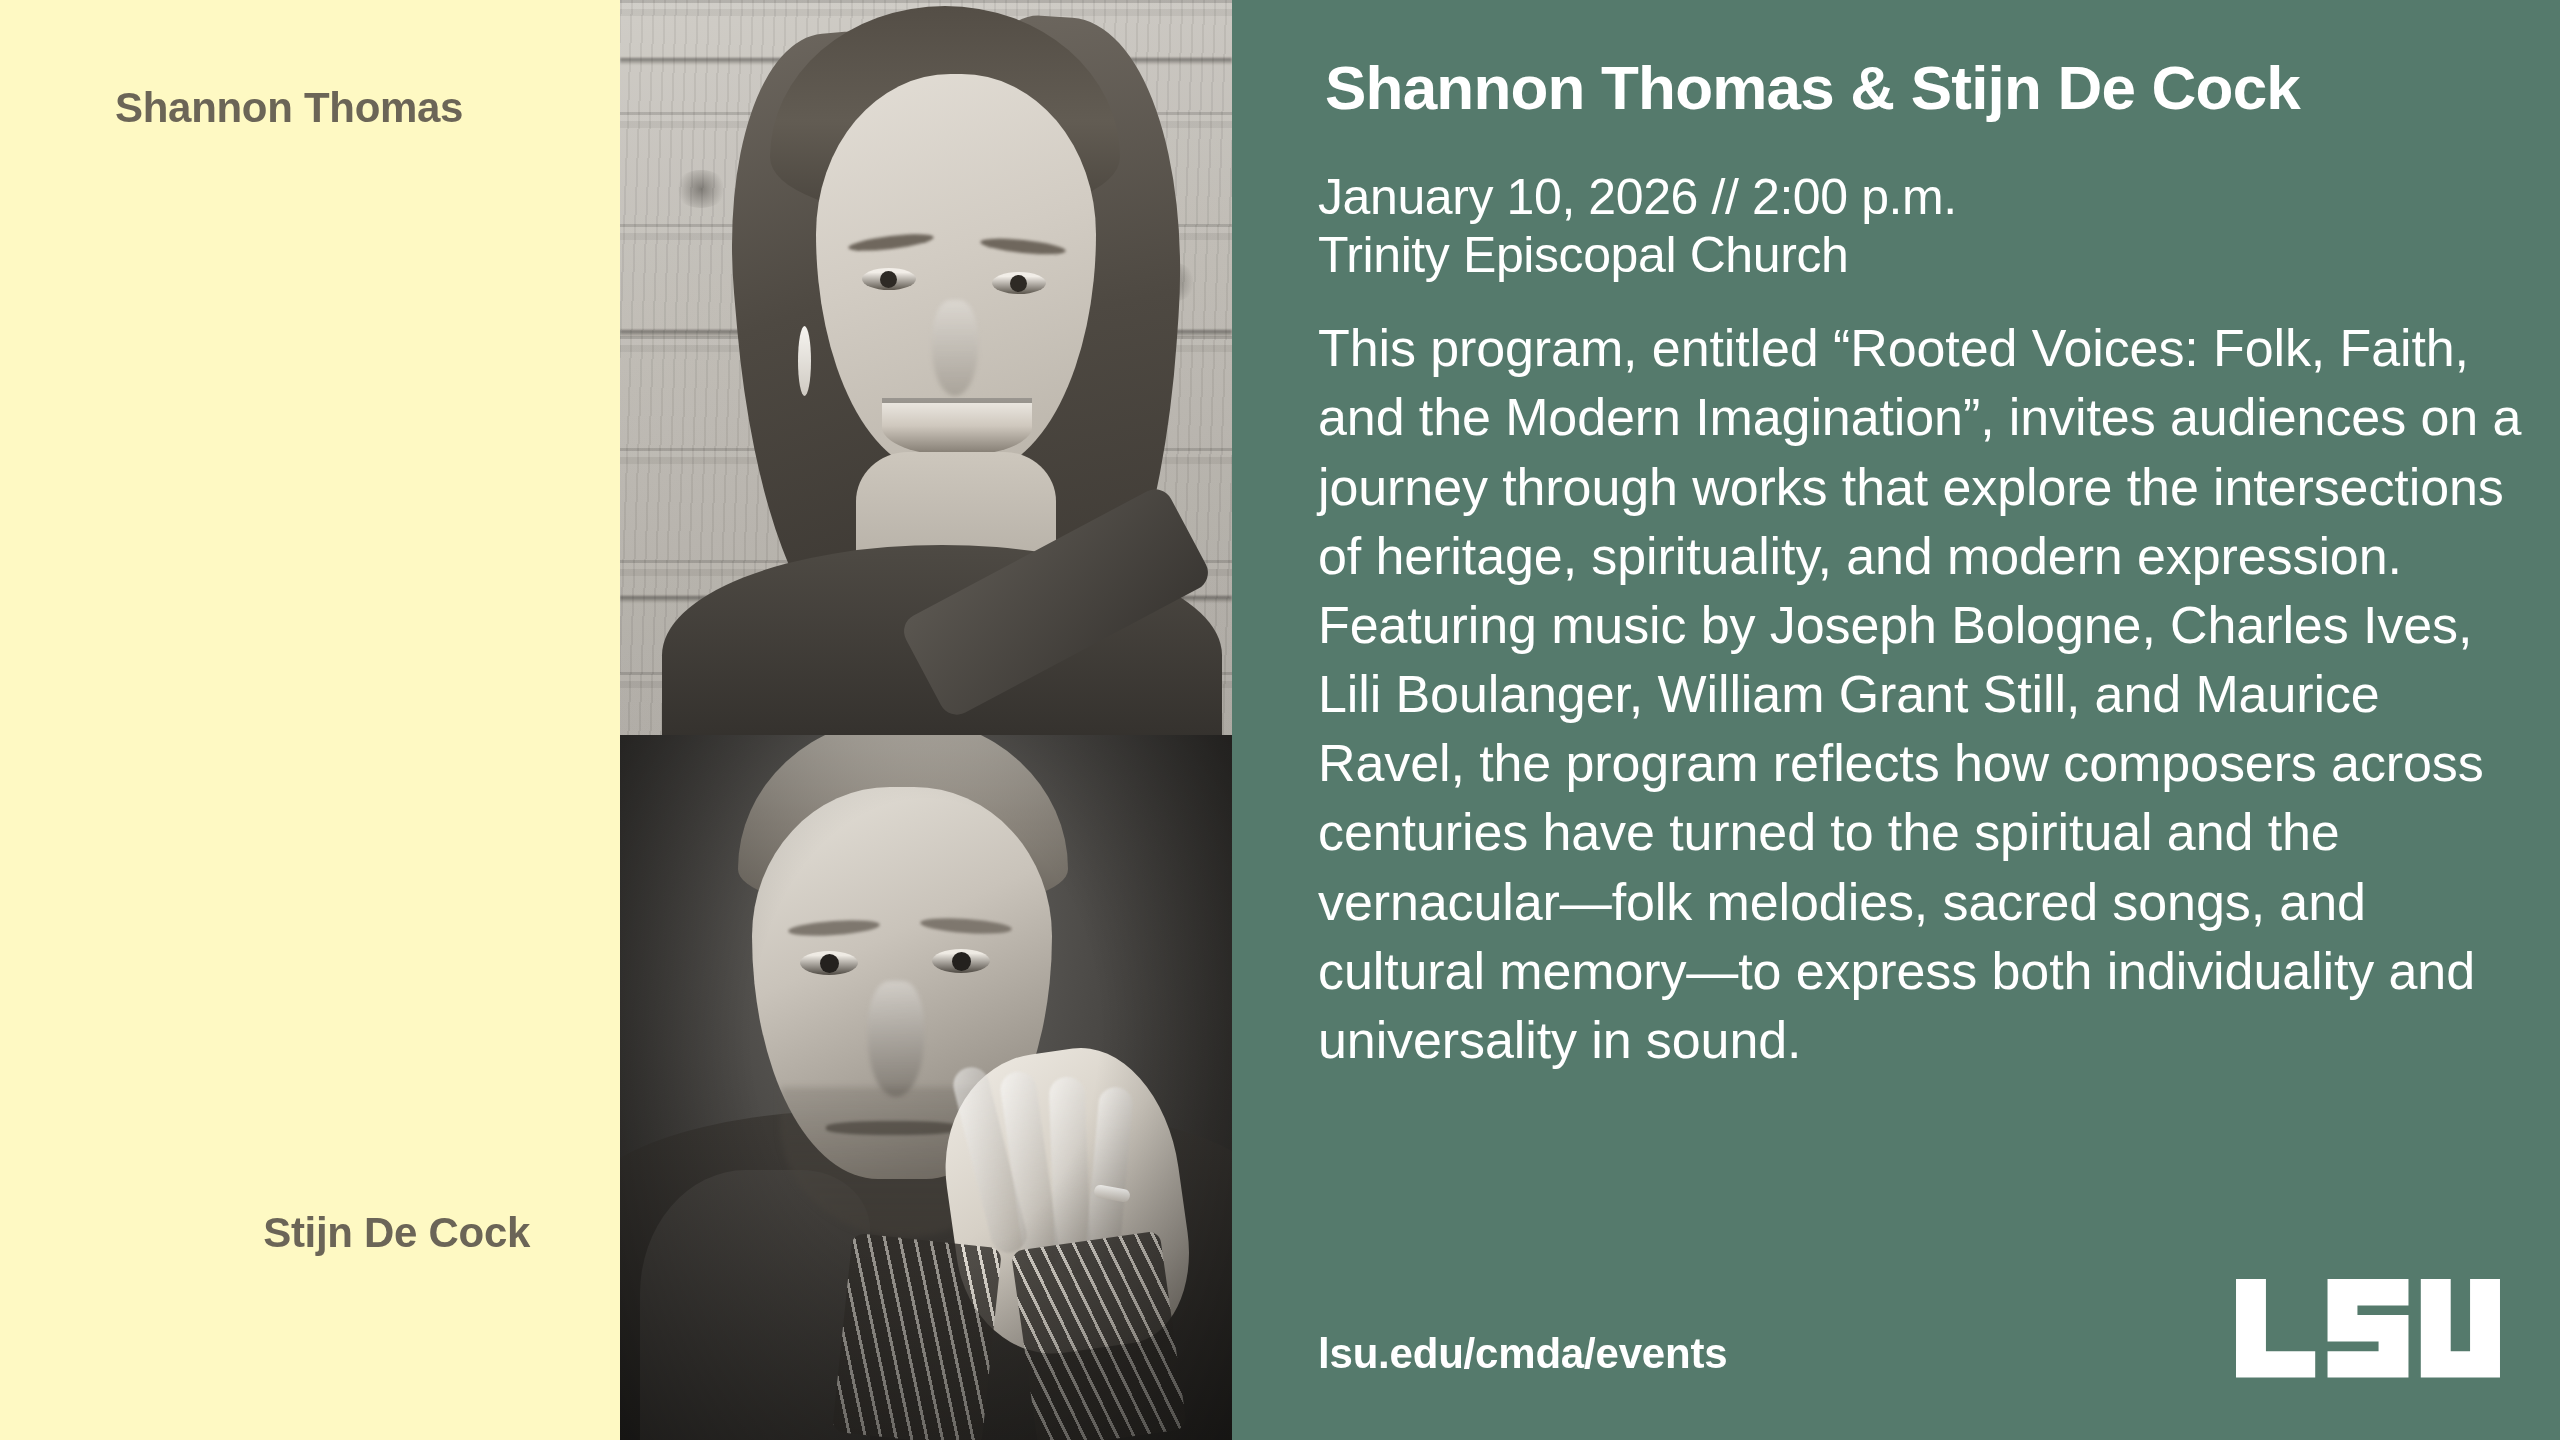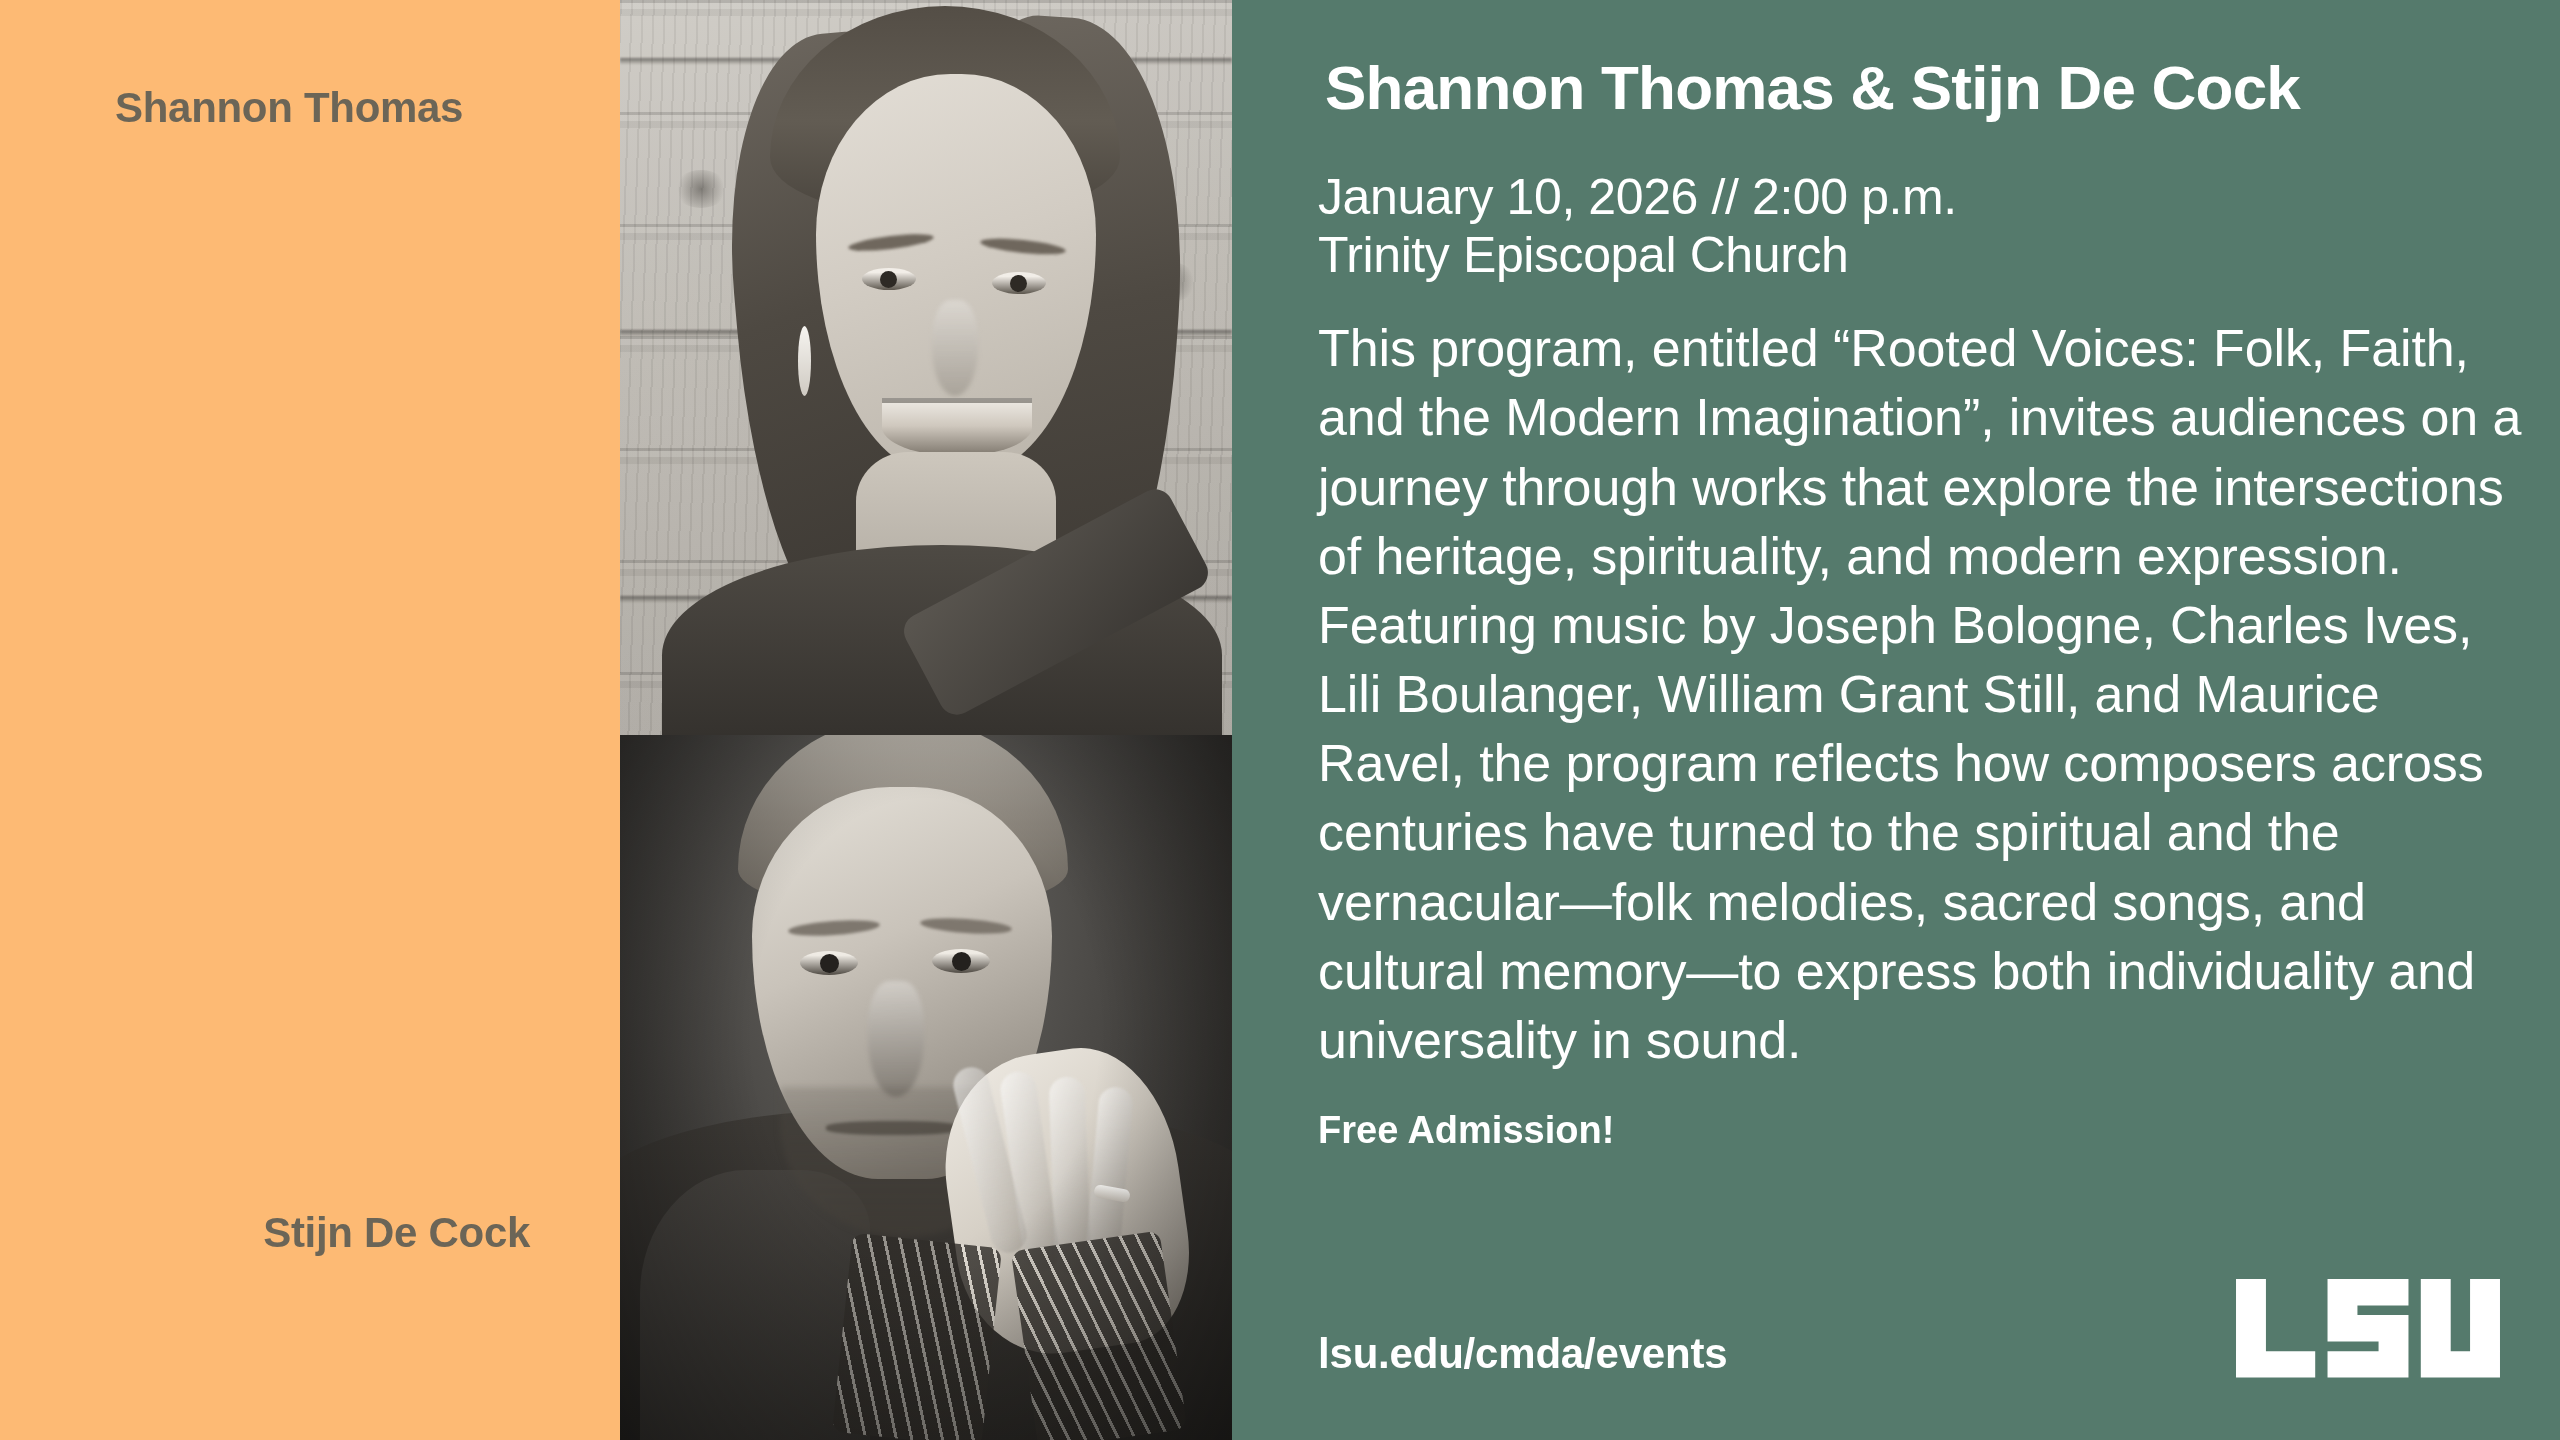--- a/index.html
+++ b/index.html
@@ -21,21 +21,21 @@
     background: #ffffff;
     display: flex;
     flex-direction: row;
   }
 
   
   .caption-col {
     position: relative;
     width: 620px;
     height: 1440px;
-    background: #fdba74;
+    background: #fef9c3;
     flex: 0 0 620px;
   }
   .caption {
     position: absolute;
     color: #6b6557;
     font-weight: bold;
     font-size: 42px;
     letter-spacing: -0.3px;
     white-space: nowrap;
   }
@@ -446,21 +446,20 @@
 
     <h1 class="event-title">Shannon Thomas &amp; Stijn De Cock</h1>
 
     <div class="event-when">
       <div>January 10, 2026 // 2:00 p.m.</div>
       <div>Trinity Episcopal Church</div>
     </div>
 
     <p class="event-desc">This program, entitled “Rooted Voices: Folk, Faith, and the Modern Imagination”, invites audiences on a journey through works that explore the intersections of heritage, spirituality, and modern expression. Featuring music by Joseph Bologne, Charles Ives, Lili Boulanger, William Grant Still, and Maurice Ravel, the program reflects how composers across centuries have turned to the spiritual and the vernacular—folk melodies, sacred songs, and cultural memory—to express both individuality and universality in sound.</p>
 
-    <p class="admission">Free Admission!</p>
 
     <div class="footer-row">
       <div class="event-url">lsu.edu/cmda/events</div>
 
       <svg class="lsu-logo" viewBox="0 0 300 112" aria-label="LSU">
 
         <polygon fill="#ffffff" points="0,0 34,0 34,82 90,82 90,112 0,112"></polygon>
 
         <path fill="#ffffff" d="M104,0 L196,0 L196,30 L138,30 L138,41 L196,41 L196,112 L104,112 L104,82 L162,82 L162,71 L104,71 Z"></path>
 

